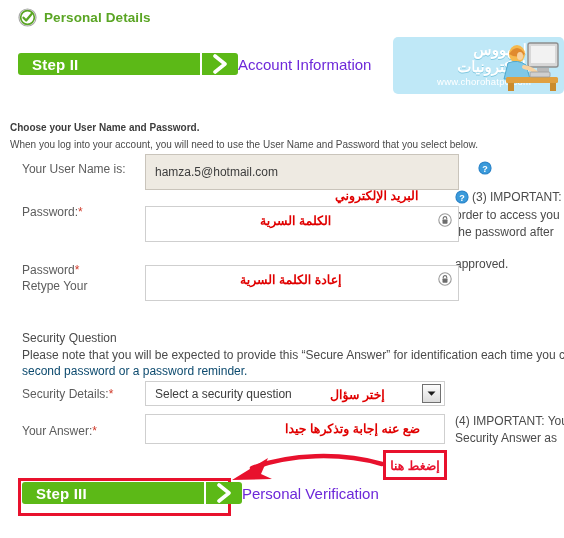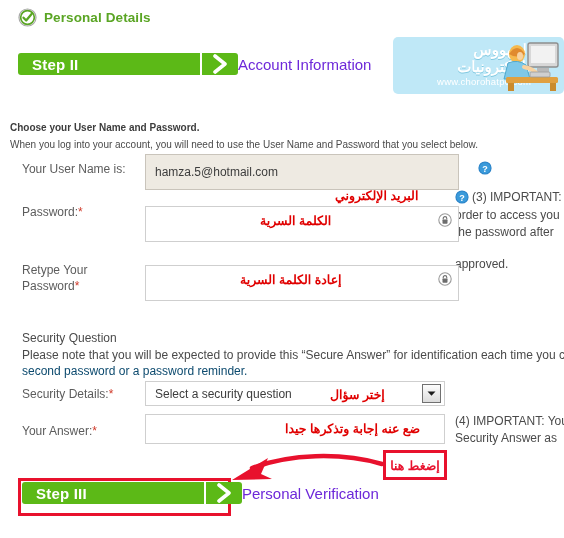--- a/index.html
+++ b/index.html
@@ -240,22 +240,22 @@
       <svg width="14" height="14" viewBox="0 0 14 14">
         <circle cx="7" cy="7" r="6.2" fill="none" stroke="#9b9b9b" stroke-width="1.1"></circle>
         <path d="M5.2 6.6 v-1.2 a1.8 1.8 0 0 1 3.6 0 v1.2" fill="none" stroke="#6d6d6d" stroke-width="1.1"></path>
         <rect x="4.5" y="6.5" width="5" height="4.2" rx="0.7" fill="#6d6d6d"></rect>
       </svg>
     </span>
   </div>
   <div class="ar-hint" style="left:260px; top:213px;">الكلمة السرية</div>
 
   <div class="flabel" style="left:22px; top:262px;">
+    <div><span>Password</span><span class="star">*</span></div>
     <div>Retype Your</div>
-    <div><span>Password</span><span class="star">*</span></div>
   </div>
   <div class="field-box" style="left:145px; top:265px; width:314px;">
     <span class="field-val"></span>
     <span class="lock-icon">
       <svg width="14" height="14" viewBox="0 0 14 14">
         <circle cx="7" cy="7" r="6.2" fill="none" stroke="#9b9b9b" stroke-width="1.1"></circle>
         <path d="M5.2 6.6 v-1.2 a1.8 1.8 0 0 1 3.6 0 v1.2" fill="none" stroke="#6d6d6d" stroke-width="1.1"></path>
         <rect x="4.5" y="6.5" width="5" height="4.2" rx="0.7" fill="#6d6d6d"></rect>
       </svg>
     </span>

